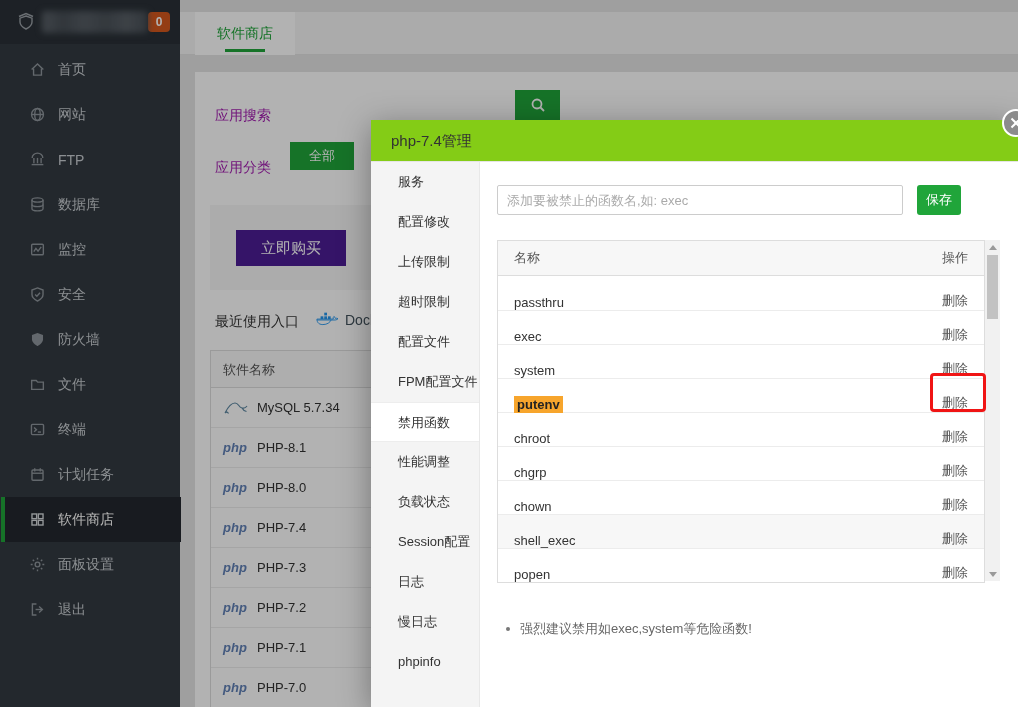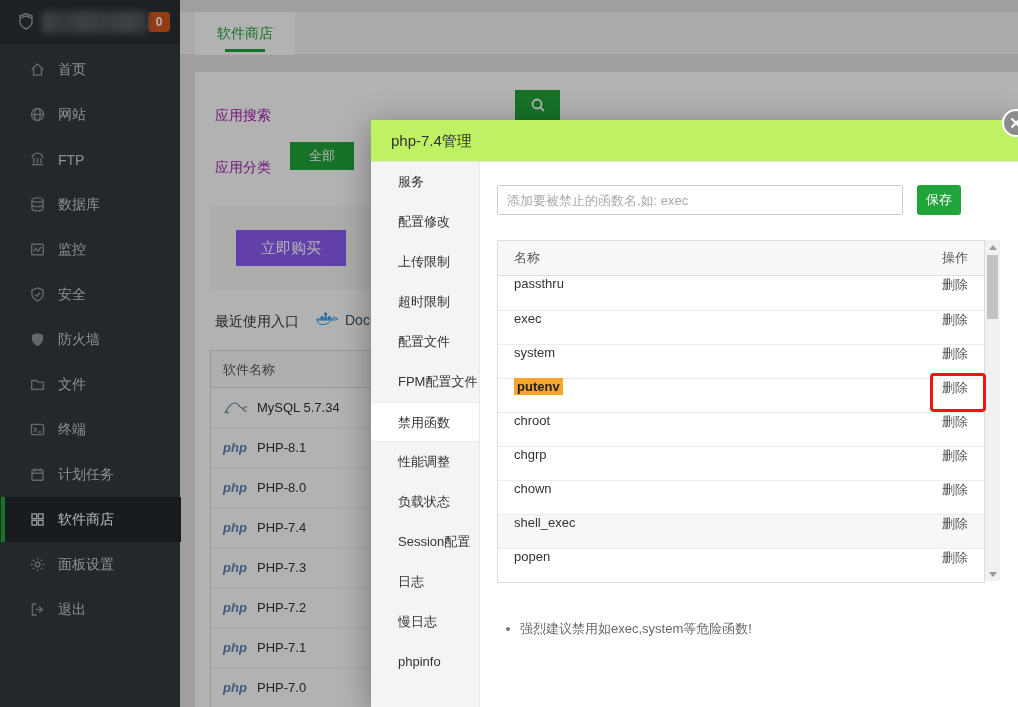--- a/index.html
+++ b/index.html
@@ -34,21 +34,21 @@
   .fld-label { position:absolute; font-size:14px; color:#a21caf;margin-top:9px; }
   .search-input { position:absolute; left:95px; top:18px; width:225px; height:30px; border:1px solid #c9c9c9;
     padding:0 8px; font-size:13px; color:#333; background:#fff; outline:none; }
   .search-input::placeholder { color:#9a9a9a; }
   .search-btn { position:absolute; left:320px; top:18px; width:45px; height:30px; background:#20a53a; border:none; cursor:pointer;
     display:flex; align-items:center; justify-content:center; }
   .search-btn svg { width:16px; height:16px; }
   .cat-btn { position:absolute; left:95px; top:70px; width:64px; height:28px; background:#20a53a; color:#fff;
     border:none; font-size:13px; cursor:pointer; }
   .buy-panel { position:absolute; left:15px; top:133px; width:560px; height:85px; background:#f7f7f7; }
-  .buy-btn { position:absolute; left:26px; top:25px; width:110px; height:36px; background:#8b5cf6; color:#fff;
+  .buy-btn { position:absolute; left:26px; top:25px; width:110px; height:36px; background:#4c1d95; color:#fff;
     border:none; font-size:15px; cursor:pointer; }
   .recent-label { position:absolute; left:20px; top:241px; font-size:14px; color:#333; }
   .recent-item { position:absolute; left:121px; top:237px; display:flex; align-items:center; cursor:pointer; }
   .recent-item .icon { width:22px; height:22px; margin-right:7px; color:#2496ed; }
   .recent-item span { font-size:14px; color:#42525c; }
   .sw-table { position:absolute; left:15px; top:278px; width:700px; border:1px solid #ddd; border-bottom:none; background:#fff; }
   .sw-head { height:37px; line-height:37px; background:#fafafa; border-bottom:1px solid #ddd; padding-left:12px;
     font-size:13px; color:#555; }
   .sw-row { height:40px; display:flex; align-items:center; padding-left:12px; font-size:13px; color:#333;
     border-bottom:1px solid #ececec; }
@@ -58,37 +58,37 @@
 
   
   .overlay { position:absolute; left:0; top:0; width:1018px; height:707px; background:rgba(0,0,0,0.30); z-index:50; }
 
   
   .modal { position:absolute; left:371px; top:120px; width:647px; height:587px; background:#fff; z-index:100;
     box-shadow:0 6px 30px rgba(0,0,0,0.35); }
   .modal-close { position:absolute; left:631px; top:-11px; width:28px; height:28px; border-radius:50%;
     background:#8c8c8c; border:2px solid #fff; cursor:pointer; display:flex; align-items:center; justify-content:center; z-index:110; }
   .modal-close svg { width:12px; height:12px; }
-  .modal-header { height:42px; line-height:42px; background:#bef264; border-bottom:1px solid #e5e5e5;
+  .modal-header { height:42px; line-height:42px; background:#84cc16; border-bottom:1px solid #e5e5e5;
     padding-left:20px; font-size:15px; color:#333; }
   .modal-body { position:absolute; top:42px; left:0; right:0; bottom:0; display:flex; }
   .modal-menu { width:109px; background:#f4f4f4; border-right:1px solid #e8e8e8; flex:0 0 auto; overflow:hidden; }
   .mm-item { height:40px; line-height:40px; padding-left:27px; font-size:13px; color:#333; cursor:pointer; white-space:nowrap; }
   .mm-item.active { background:#fff; border-top:1px solid #ededed; border-bottom:1px solid #ededed; }
   .modal-content { position:relative; flex:1; }
   .df-input { position:absolute; left:17px; top:23px; width:406px; height:30px; border:1px solid #ccc; border-radius:2px;
     padding:0 9px; font-size:13px; color:#333; outline:none; }
   .df-input::placeholder { color:#aaa; }
   .save-btn { position:absolute; left:437px; top:23px; width:44px; height:30px; background:#20a53a; color:#fff;
     border:none; border-radius:3px; font-size:13px; cursor:pointer; }
   .df-tablewrap { position:absolute; left:17px; top:78px; width:503px; display:flex; }
   .df-table { width:488px; border:1px solid #ddd; }
   .df-head { height:35px; background:#f7f7f7; border-bottom:1px solid #ddd; display:flex; align-items:center;
     justify-content:space-between; padding:0 16px; font-size:13px; color:#555; }
-  .df-row { height:34px; display:flex; align-items:flex-start; justify-content:space-between; padding:0 16px;
+  .df-row { height:34px; display:flex; align-items:flex-end; justify-content:space-between; padding:0 16px;
     font-size:13px; color:#333; border-top:1px solid #ececec; }
   .df-row:first-of-type { border-top:none; }
   .df-row.hovered { background:#f7f7f7; }
   .df-row .hl { background:#f7a52c; color:#222; font-weight:bold; padding:1px 3px; }
   .del-link { color:#555; cursor:pointer; text-decoration:none; }
   .vscroll { position:relative; width:15px; height:341px; background:#f1f1f1; flex:0 0 auto; }
   .vs-up, .vs-down { position:absolute; left:0; width:15px; height:14px; display:flex; align-items:center; justify-content:center; cursor:pointer; }
   .vs-up { top:0; } .vs-down { bottom:0; }
   .tri-up { width:0; height:0; border-left:4px solid transparent; border-right:4px solid transparent; border-bottom:5px solid #9a9a9a; }
   .tri-down { width:0; height:0; border-left:4px solid transparent; border-right:4px solid transparent; border-top:5px solid #9a9a9a; }

